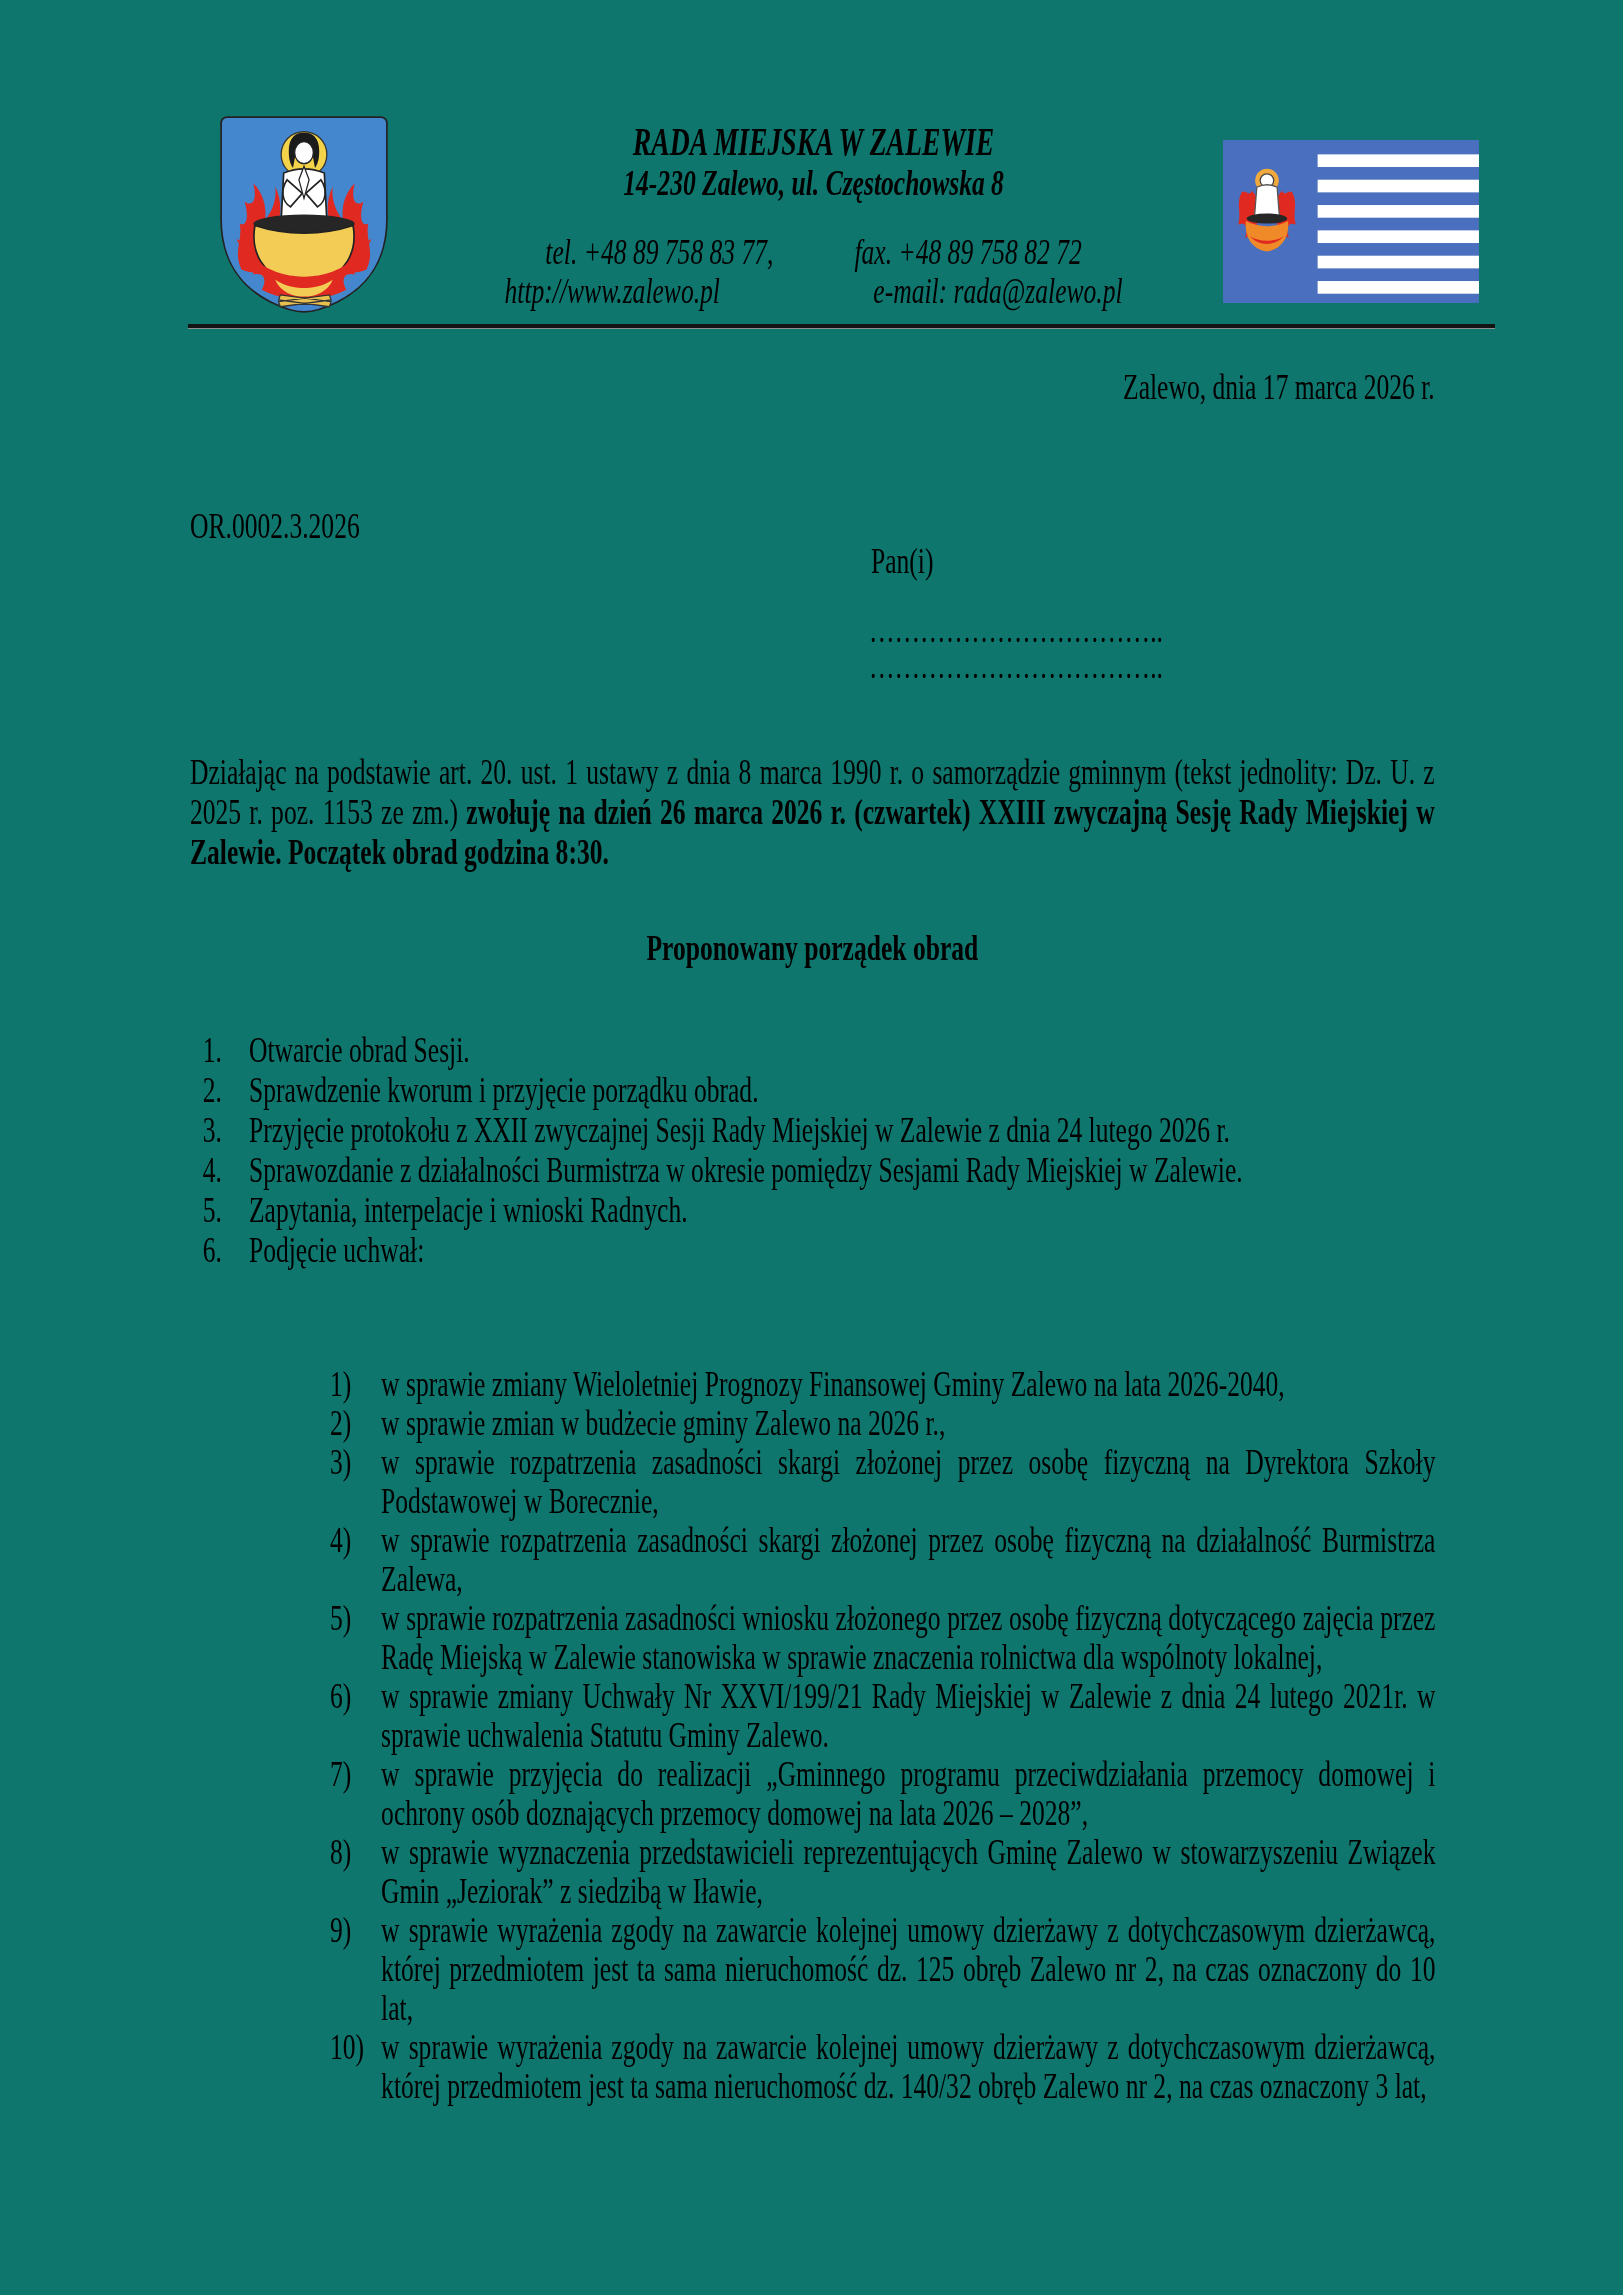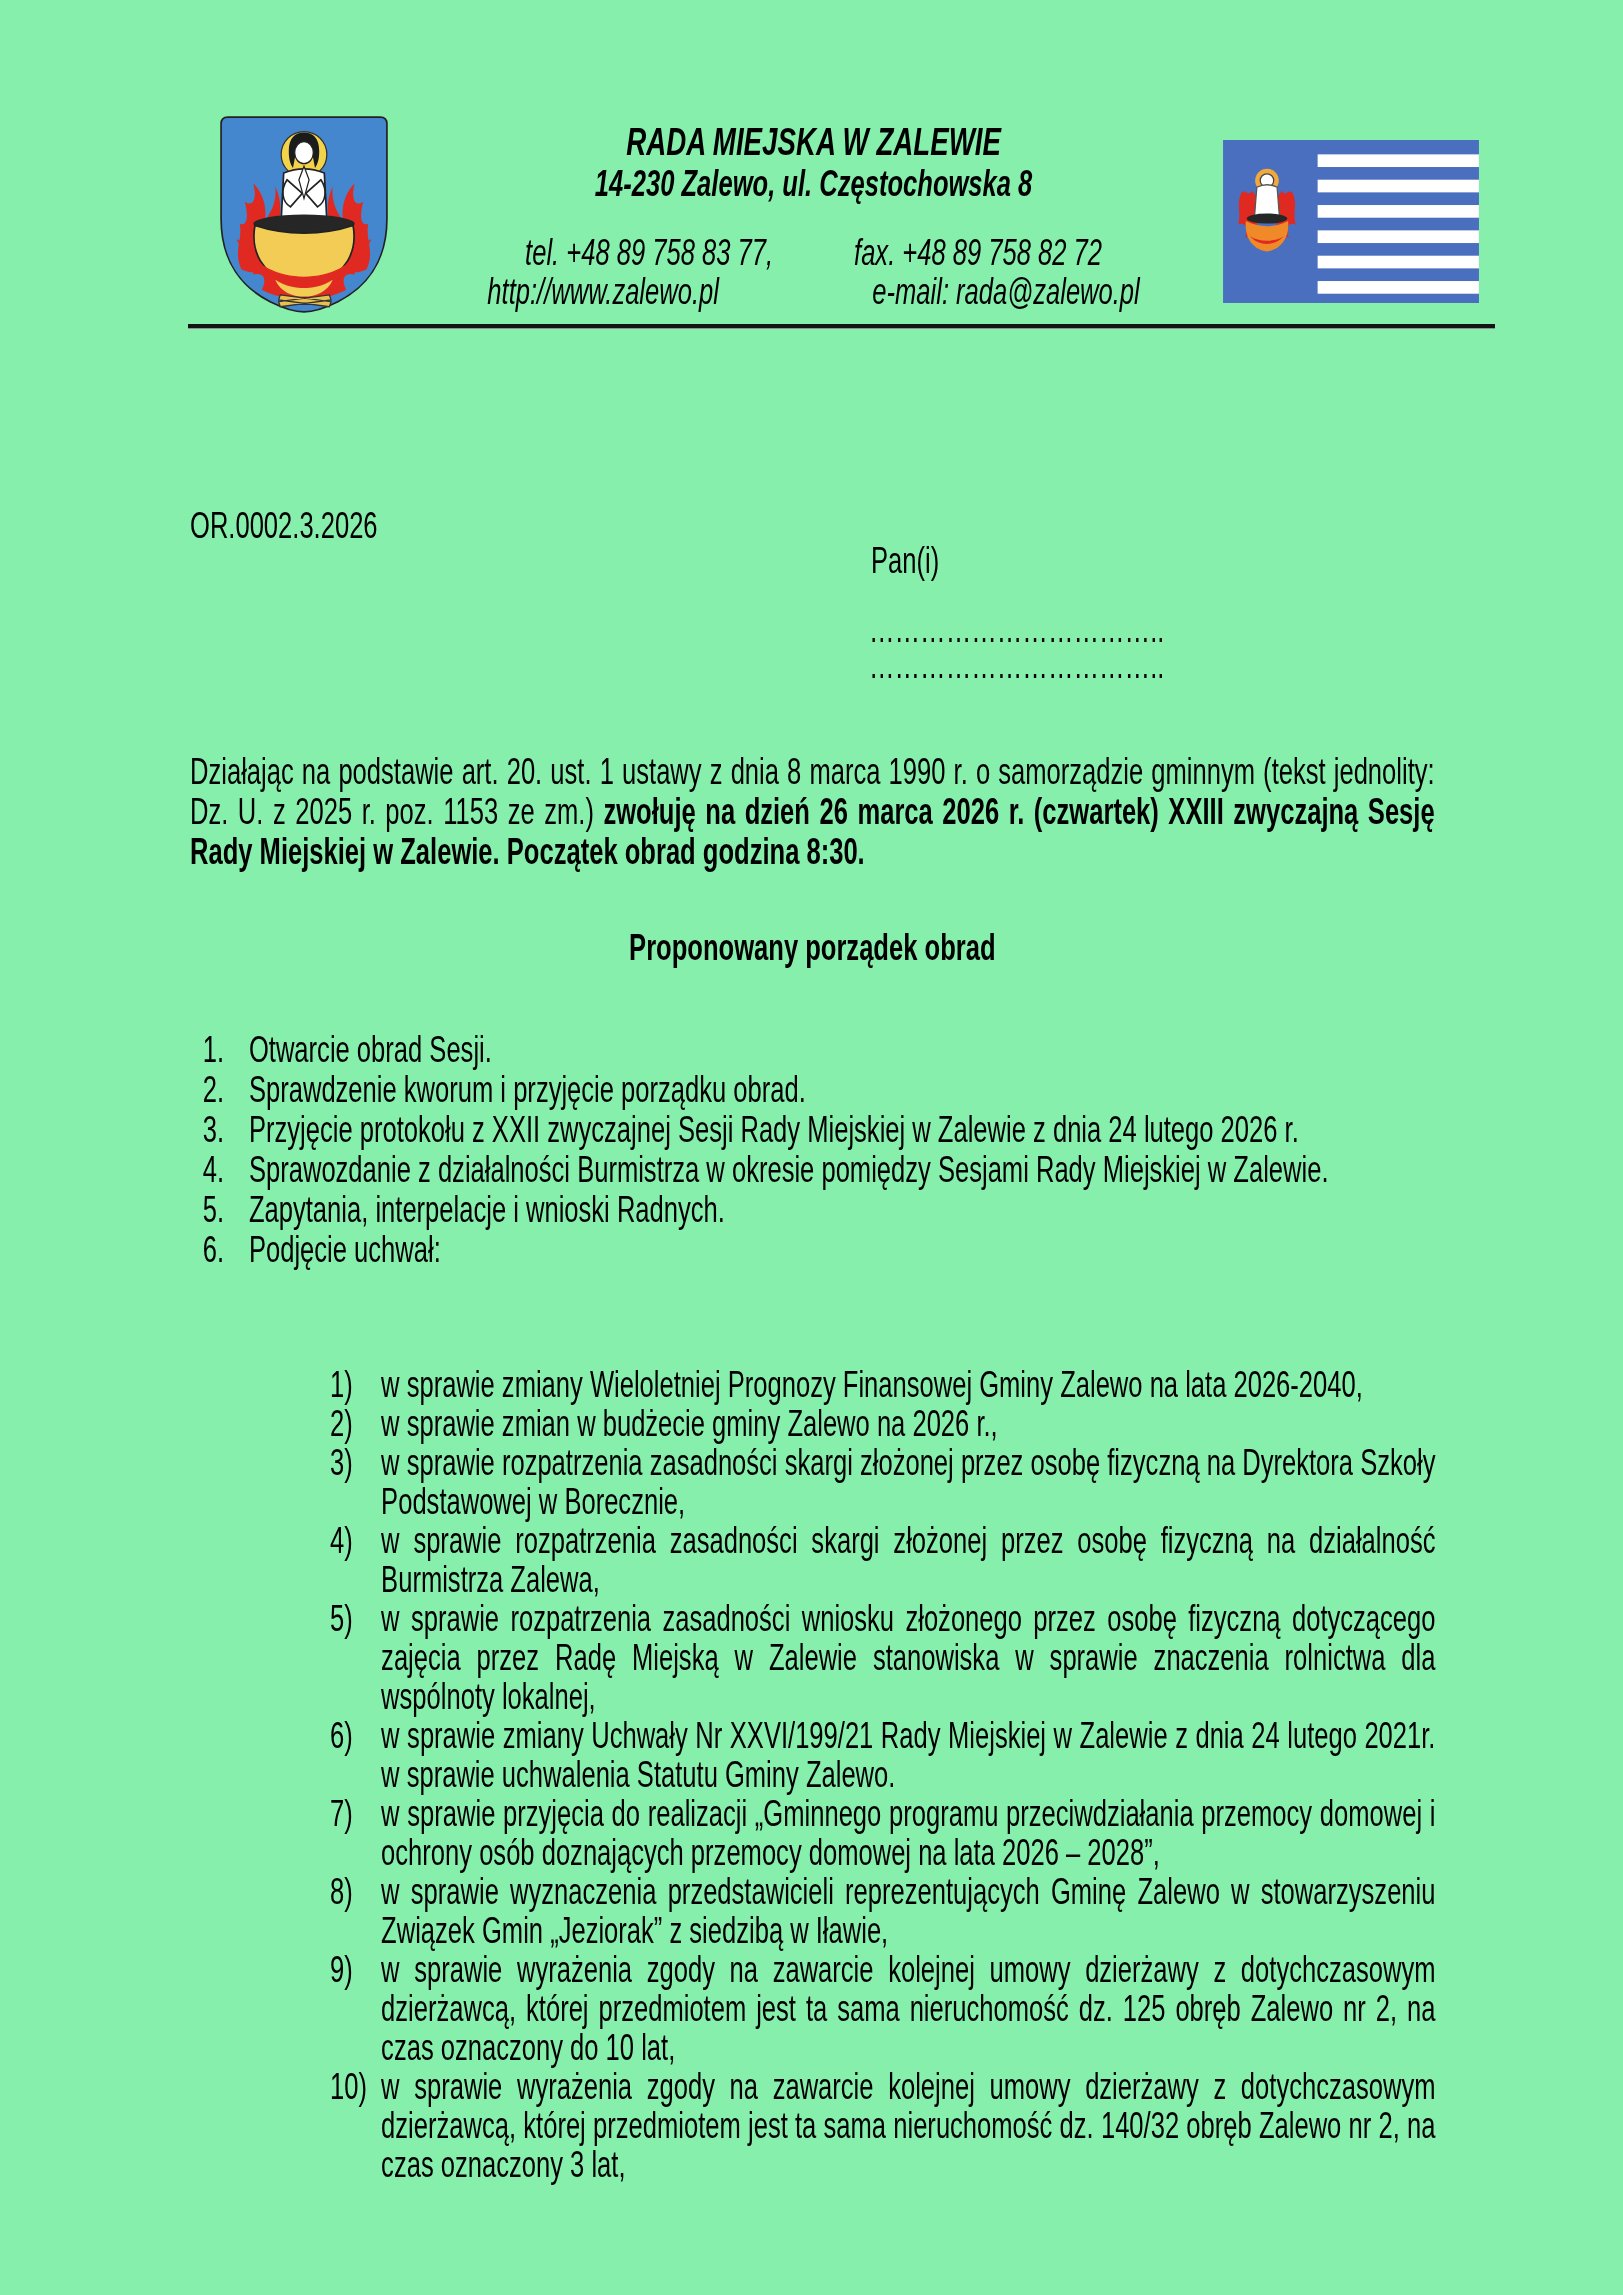--- a/index.html
+++ b/index.html
@@ -1,20 +1,20 @@
 <!DOCTYPE html>
 <html lang="pl" style="font-size:13.5px"><head>
 <meta charset="utf-8">
 <style>
   html,body{margin:0;padding:0;background:#ffffff;}
   .page{
     position:relative;
     width:1623px;height:2295px;
-    background:#86efac;
-    font-family:Liberation Sans, sans-serif;
+    background:#0f766e;
+    font-family:Liberation Serif, serif;
     color:#000;
     overflow:hidden;
   }
   
   .cond{
     font-size:36px;
     line-height:40px;
     transform:scaleX(0.71);
     transform-origin:0 0;
   }
@@ -114,20 +114,23 @@
         <path d="M40,56 Q52,50 64,56 L67,94 Q52,100 37,94 Z" stroke="#555" stroke-width="1.5" fill="#FFFFFF"></path>
         <ellipse cx="52" cy="93" rx="24" ry="6" fill="#262626"></ellipse>
         <path d="M27,96 C25,116 36,130 52,132 C68,130 79,116 77,96 C62,104 42,104 27,96 Z" fill="#F08A28"></path>
         <path d="M32,114 C42,126 62,126 72,114 C62,121 42,121 32,114 Z" fill="#E02A21"></path>
       </g>
     </svg>
   </div>
 
   <div class="abs rule"></div>
 
+  <div class="abs date-wrap">
+    <div class="cond">Zalewo, dnia 17 marca 2026 r.</div>
+  </div>
 
   <div class="abs ref cond">OR.0002.3.2026</div>
 
   <div class="abs pan cond">Pan(i)</div>
   <div class="abs dots1 cond">……………………………..</div>
   <div class="abs dots2 cond">……………………………..</div>
 
   <div class="abs intro">
     <div class="cond"><span>Działając na podstawie art. 20. ust. 1 ustawy z dnia 8 marca 1990 r. o samorządzie gminnym (tekst jednolity: Dz. U. z 2025 r. poz. 1153 ze zm.) </span><b>zwołuję na dzień 26 marca 2026 r. (czwartek) XXIII zwyczajną Sesję Rady Miejskiej w Zalewie. Początek obrad godzina 8:30.</b></div>
   </div>

